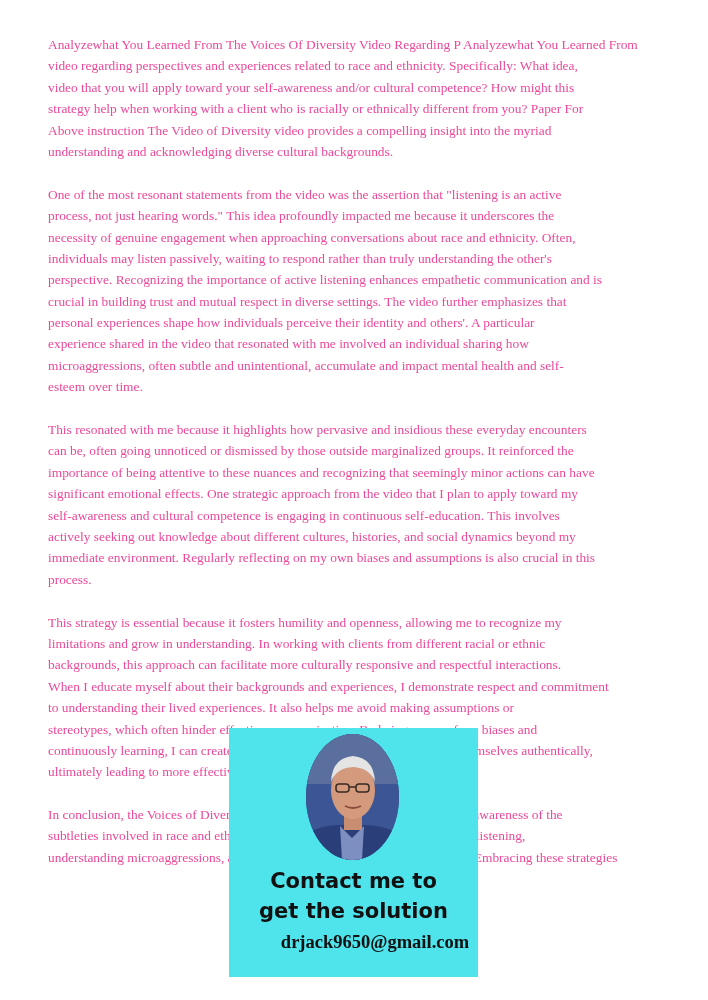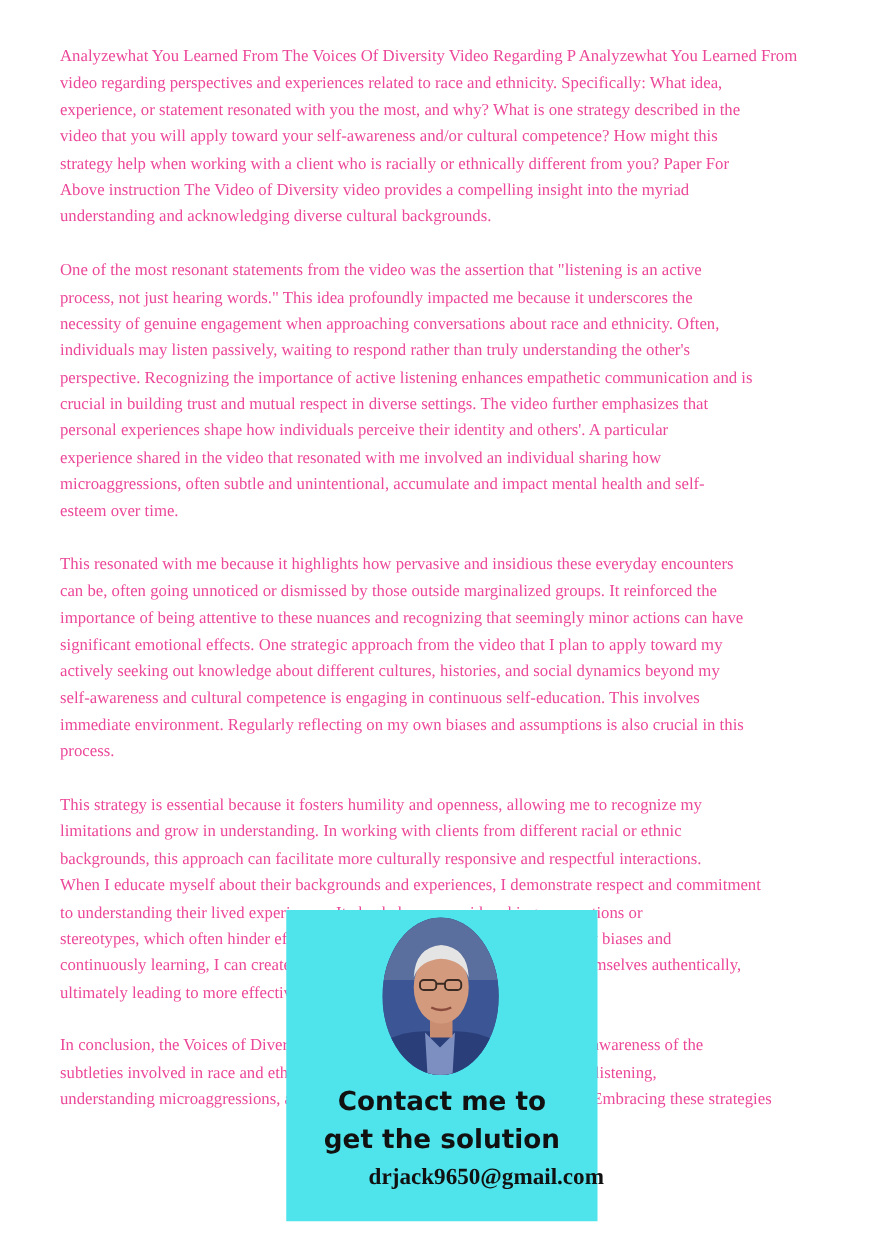--- a/index.html
+++ b/index.html
@@ -26,32 +26,31 @@
   }
   .portrait svg { display: block; }
   .ad-head {
     position: absolute; left: 0; top: 138px; width: 249px; text-align: center;
     font-family: "DejaVu Sans", "Liberation Sans", sans-serif; font-weight: bold;
     font-size: 21px; line-height: 30px; color: #111111;
   }
   .ad-email {
     position: absolute; left: 0; top: 204px; width: 292px; text-align: center;
     font-family: "Liberation Serif", "DejaVu Serif", serif; font-weight: bold;
-    font-size: 18.5px; color: #111111; padding-left: 14px;
+    font-size: 18.5px; color: #111111;
   }
 </style>
 </head>
 <body>
 
 <div class="page">
   <div class="text">
     <div>
       <div class="line">Analyzewhat You Learned From The Voices Of Diversity Video Regarding P Analyzewhat You Learned From</div>
       <div class="line">video regarding perspectives and experiences related to race and ethnicity. Specifically: What idea,</div>
-      <div class="line">experience, or statement resonated with you the most, and why? What is one strategy described in the</div>
       <div class="line">video that you will apply toward your self-awareness and/or cultural competence? How might this</div>
       <div class="line">strategy help when working with a client who is racially or ethnically different from you? Paper For</div>
       <div class="line">Above instruction The Video of Diversity video provides a compelling insight into the myriad</div>
       <div class="line">understanding and acknowledging diverse cultural backgrounds.</div>
     </div>
     <div class="gap"></div>
     <div>
       <div class="line">One of the most resonant statements from the video was the assertion that "listening is an active</div>
       <div class="line">process, not just hearing words." This idea profoundly impacted me because it underscores the</div>
       <div class="line">necessity of genuine engagement when approaching conversations about race and ethnicity. Often,</div>
@@ -62,22 +61,22 @@
       <div class="line">experience shared in the video that resonated with me involved an individual sharing how</div>
       <div class="line">microaggressions, often subtle and unintentional, accumulate and impact mental health and self-</div>
       <div class="line">esteem over time.</div>
     </div>
     <div class="gap"></div>
     <div>
       <div class="line">This resonated with me because it highlights how pervasive and insidious these everyday encounters</div>
       <div class="line">can be, often going unnoticed or dismissed by those outside marginalized groups. It reinforced the</div>
       <div class="line">importance of being attentive to these nuances and recognizing that seemingly minor actions can have</div>
       <div class="line">significant emotional effects. One strategic approach from the video that I plan to apply toward my</div>
+      <div class="line">self-awareness and cultural competence is engaging in continuous self-education. This involves</div>
       <div class="line">actively seeking out knowledge about different cultures, histories, and social dynamics beyond my</div>
-      <div class="line">self-awareness and cultural competence is engaging in continuous self-education. This involves</div>
       <div class="line">immediate environment. Regularly reflecting on my own biases and assumptions is also crucial in this</div>
       <div class="line">process.</div>
     </div>
     <div class="gap"></div>
     <div>
       <div class="line">This strategy is essential because it fosters humility and openness, allowing me to recognize my</div>
       <div class="line">limitations and grow in understanding. In working with clients from different racial or ethnic</div>
       <div class="line">backgrounds, this approach can facilitate more culturally responsive and respectful interactions.</div>
       <div class="line">When I educate myself about their backgrounds and experiences, I demonstrate respect and commitment</div>
       <div class="line">to understanding their lived experiences. It also helps me avoid making assumptions or</div>

